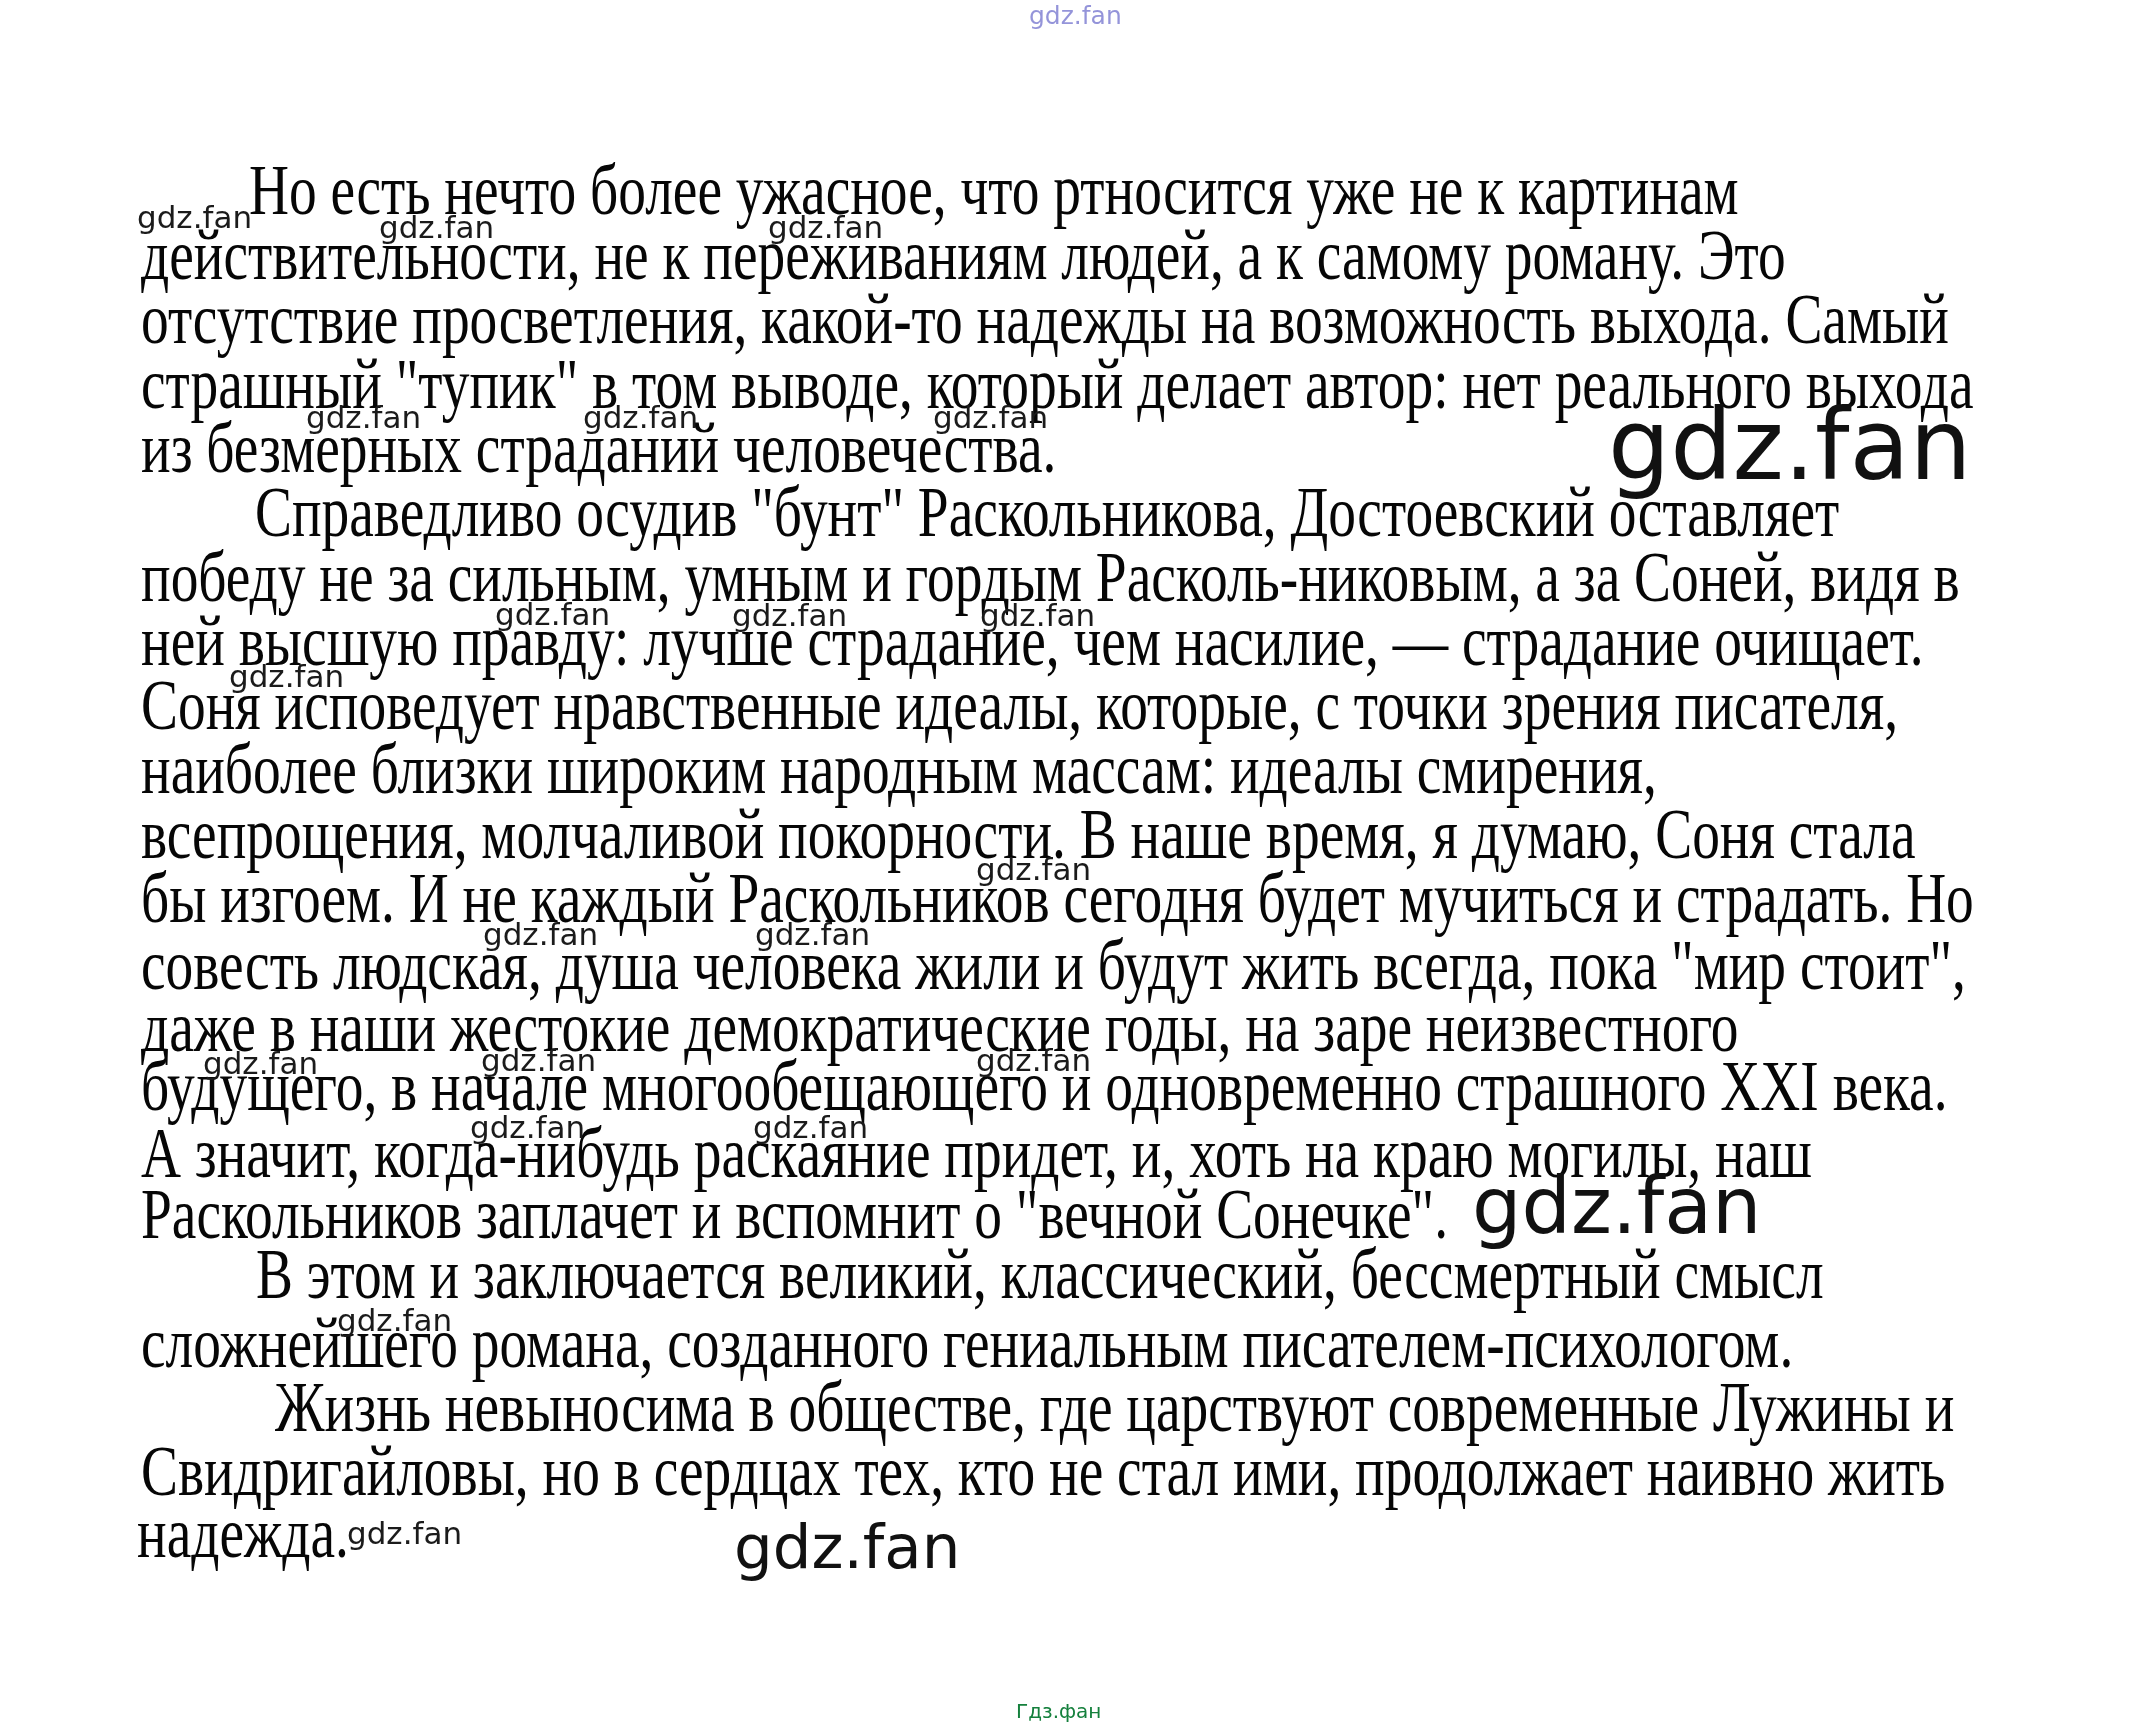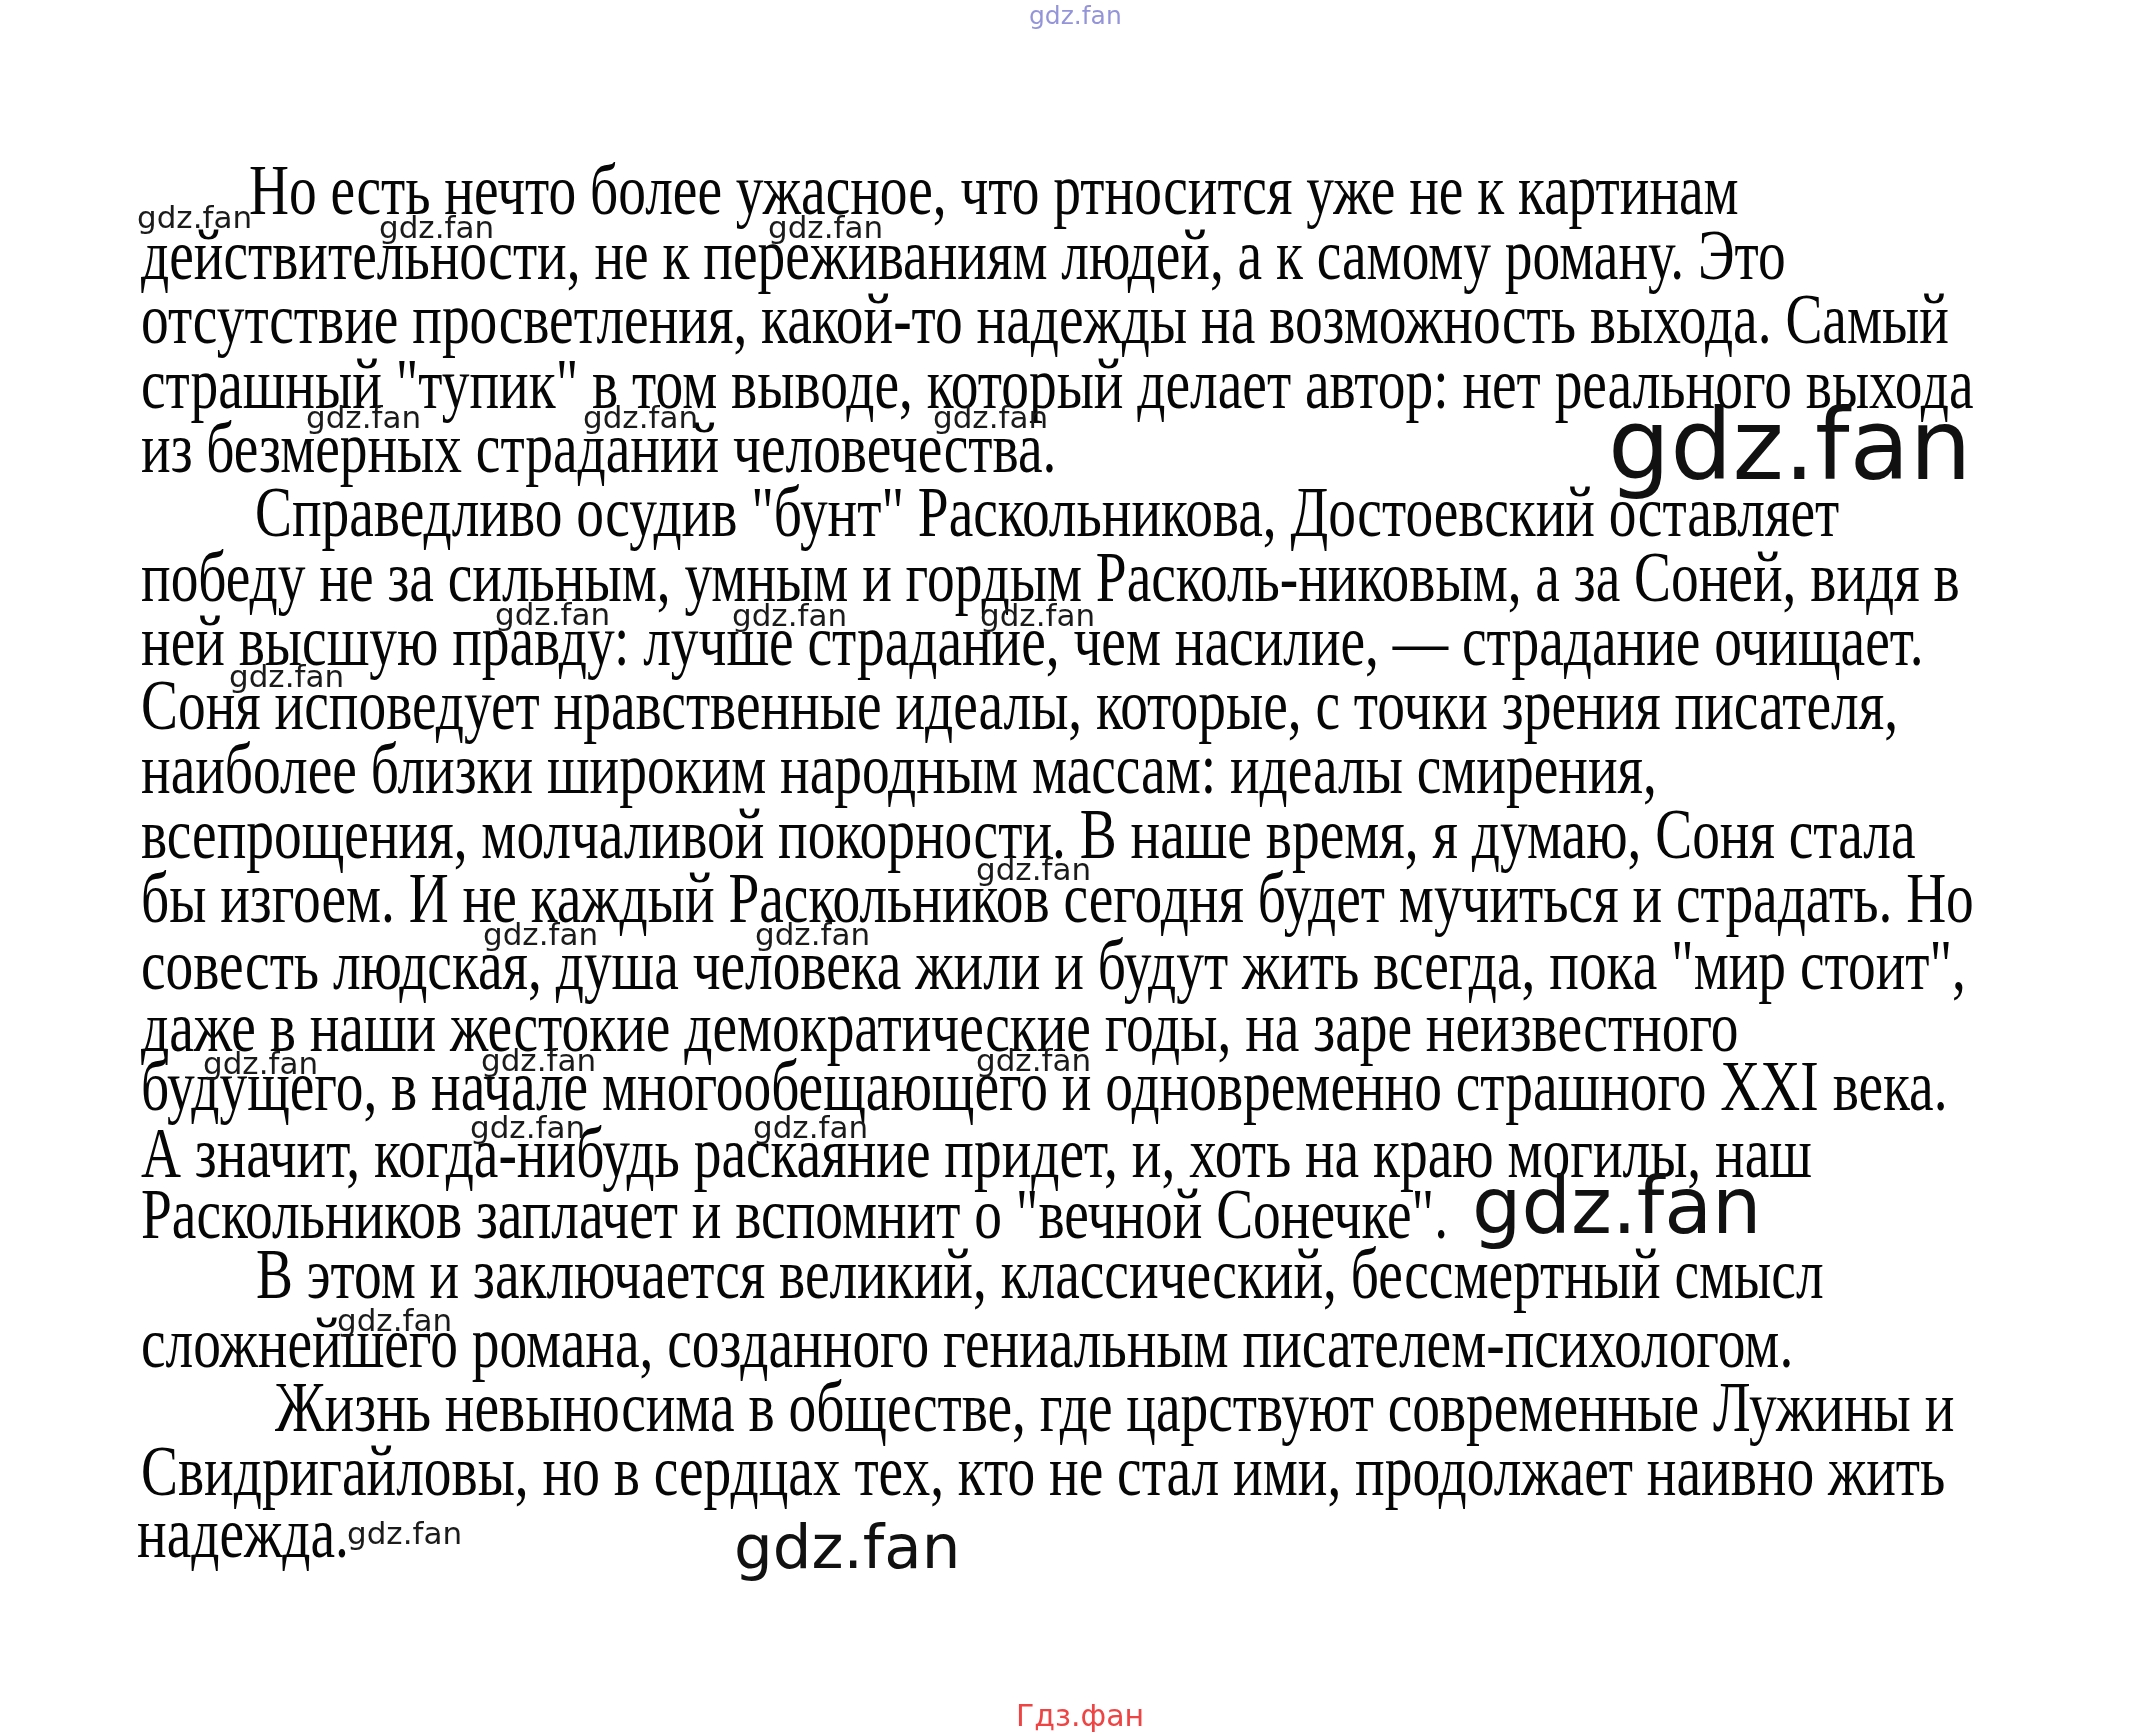--- a/index.html
+++ b/index.html
@@ -53,23 +53,23 @@
     font-size: 25px;
     line-height: 1;
     color: #8f8fd8;
     opacity: 0.95;
   }
   .footer {
     position: absolute;
     left: 1016px;
     top: 1701px;
     font-family: "DejaVu Sans", sans-serif;
-    font-size: 30px;
+    font-size: 20px;
     line-height: 1;
-    color: #ef4444;
+    color: #15803d;
   }
 </style>
 </head>
 <body>
 
 <div class="page">
   <div class="wm-top">gdz.fan</div>
   <div id="text-lines">
       <div class="line" style="left: 249px; top: 155px;">Но есть нечто более ужасное, что ртносится уже не к картинам</div>
       <div class="line" style="left: 141px; top: 220px;">действительности, не к переживаниям людей, а к самому роману. Это</div>

